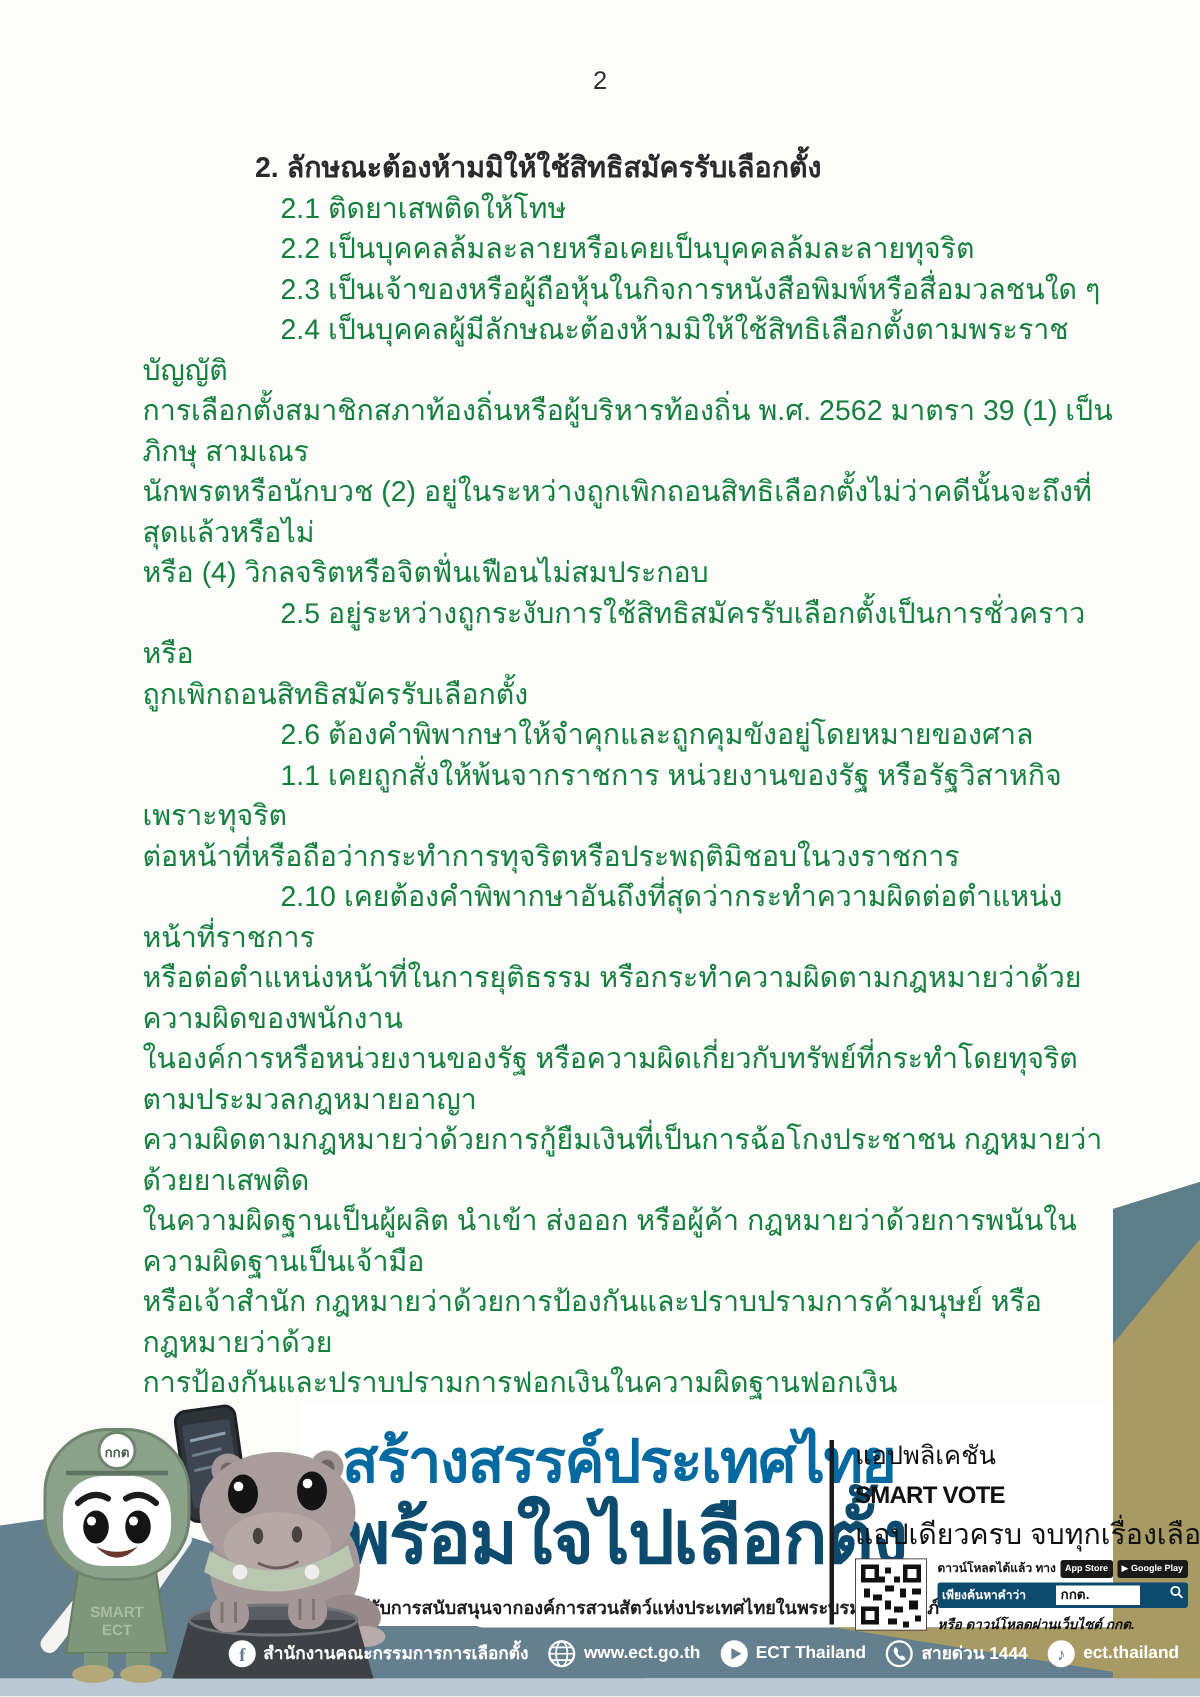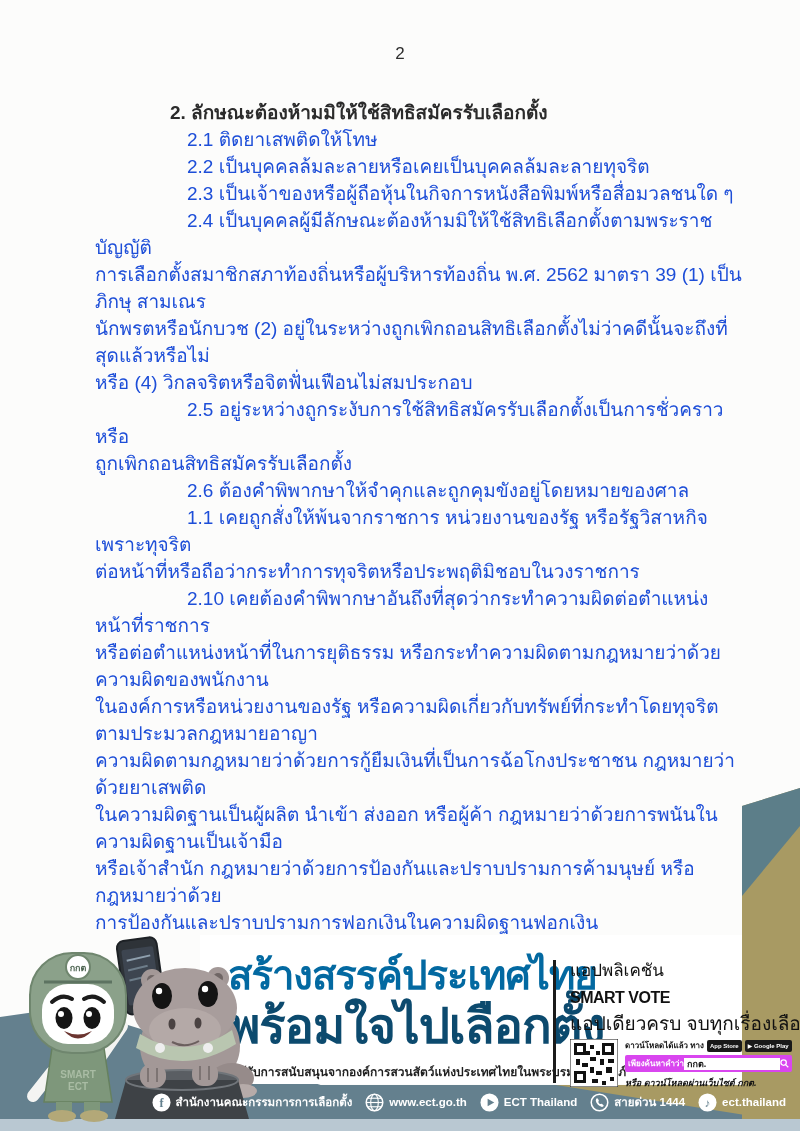--- a/index.html
+++ b/index.html
@@ -2,21 +2,21 @@
 <html><head>
 <meta charset="utf-8">
 <style>
   html,body{margin:0;padding:0;background:#e8e8e8;}
   .page{position:relative;width:800px;height:1131px;margin:0 auto;background:#fcfcfb;
         overflow:hidden;font-family:"Liberation Sans","DejaVu Sans",sans-serif;color:#383838;}
   .page-number{position:absolute;top:44px;left:0;right:0;text-align:center;
         font-size:17px;color:#2e2e2e;}
   .doc{position:absolute;left:95px;right:56px;top:99px;}
   .doc p{margin:0;font-size:19px;line-height:27px;white-space:pre-line;
-        text-indent:92px;color:#1d4ed8;}
+        text-indent:92px;color:#15803d;}
   .doc p.heading{font-weight:bold;text-indent:75px;color:#2b2b2b;}
 
   
   .decor{position:absolute;left:0;top:780px;width:800px;height:351px;z-index:1;}
   .mascots{position:absolute;left:0;top:930px;width:420px;height:201px;z-index:3;}
 
   .headline{position:absolute;left:228px;top:952px;z-index:2;white-space:nowrap;}
   .headline .l1{font-size:40px;font-weight:600;color:#0369a1;line-height:46px;letter-spacing:-1px;}
   .headline .l2{font-size:49px;font-weight:800;color:#0c4a6e;line-height:56px;letter-spacing:-1px;}
   .footnote{position:absolute;left:228px;top:1062px;z-index:2;font-size:12px;font-weight:bold;
@@ -28,22 +28,22 @@
   .app-label{font-size:17px;line-height:22px;}
   .app-name{font-size:16px;font-weight:900;letter-spacing:-.5px;line-height:32px;white-space:nowrap;}
   .app-tagline{font-size:19px;line-height:20px;white-space:nowrap;}
   .app-row{display:flex;margin-top:5px;}
   .qr{width:48px;height:48px;flex:0 0 auto;}
   .app-col{margin-left:7px;flex:1;}
   .dl-line{display:flex;align-items:center;gap:3px;}
   .dl-txt{font-size:8px;font-weight:bold;white-space:nowrap;}
   .store-badge{background:#191919;color:#fff;border-radius:2px;font-size:6px;font-weight:bold;
         padding:2px 3px;white-space:nowrap;line-height:8px;}
-  .search-pill{display:flex;align-items:center;background:#d946ef;border-radius:2px;
-        margin-top:3px;padding:2px 3px;gap:0;}
+  .search-pill{display:flex;background:#0c4a6e;border-radius:2px;
+        margin-top:3px;padding:2px 3px;gap:20px;}
   .search-prompt{color:#fff;font-size:8px;font-weight:bold;white-space:nowrap;}
   .search-box{background:#fff;color:#111;font-size:9px;font-weight:bold;flex:1;
         padding:1px 3px;line-height:10px;}
   .alt-line{font-size:9px;font-weight:bold;margin-top:4px;white-space:nowrap;font-style:italic;}
 
   .social-bar{position:absolute;left:0;top:1085px;width:800px;height:34px;z-index:4;
         display:flex;align-items:center;justify-content:flex-end;gap:13px;padding-right:14px;
         box-sizing:border-box;}
   .social-item{display:flex;align-items:center;gap:5px;color:#fff;font-size:11.5px;
         font-weight:bold;white-space:nowrap;}

